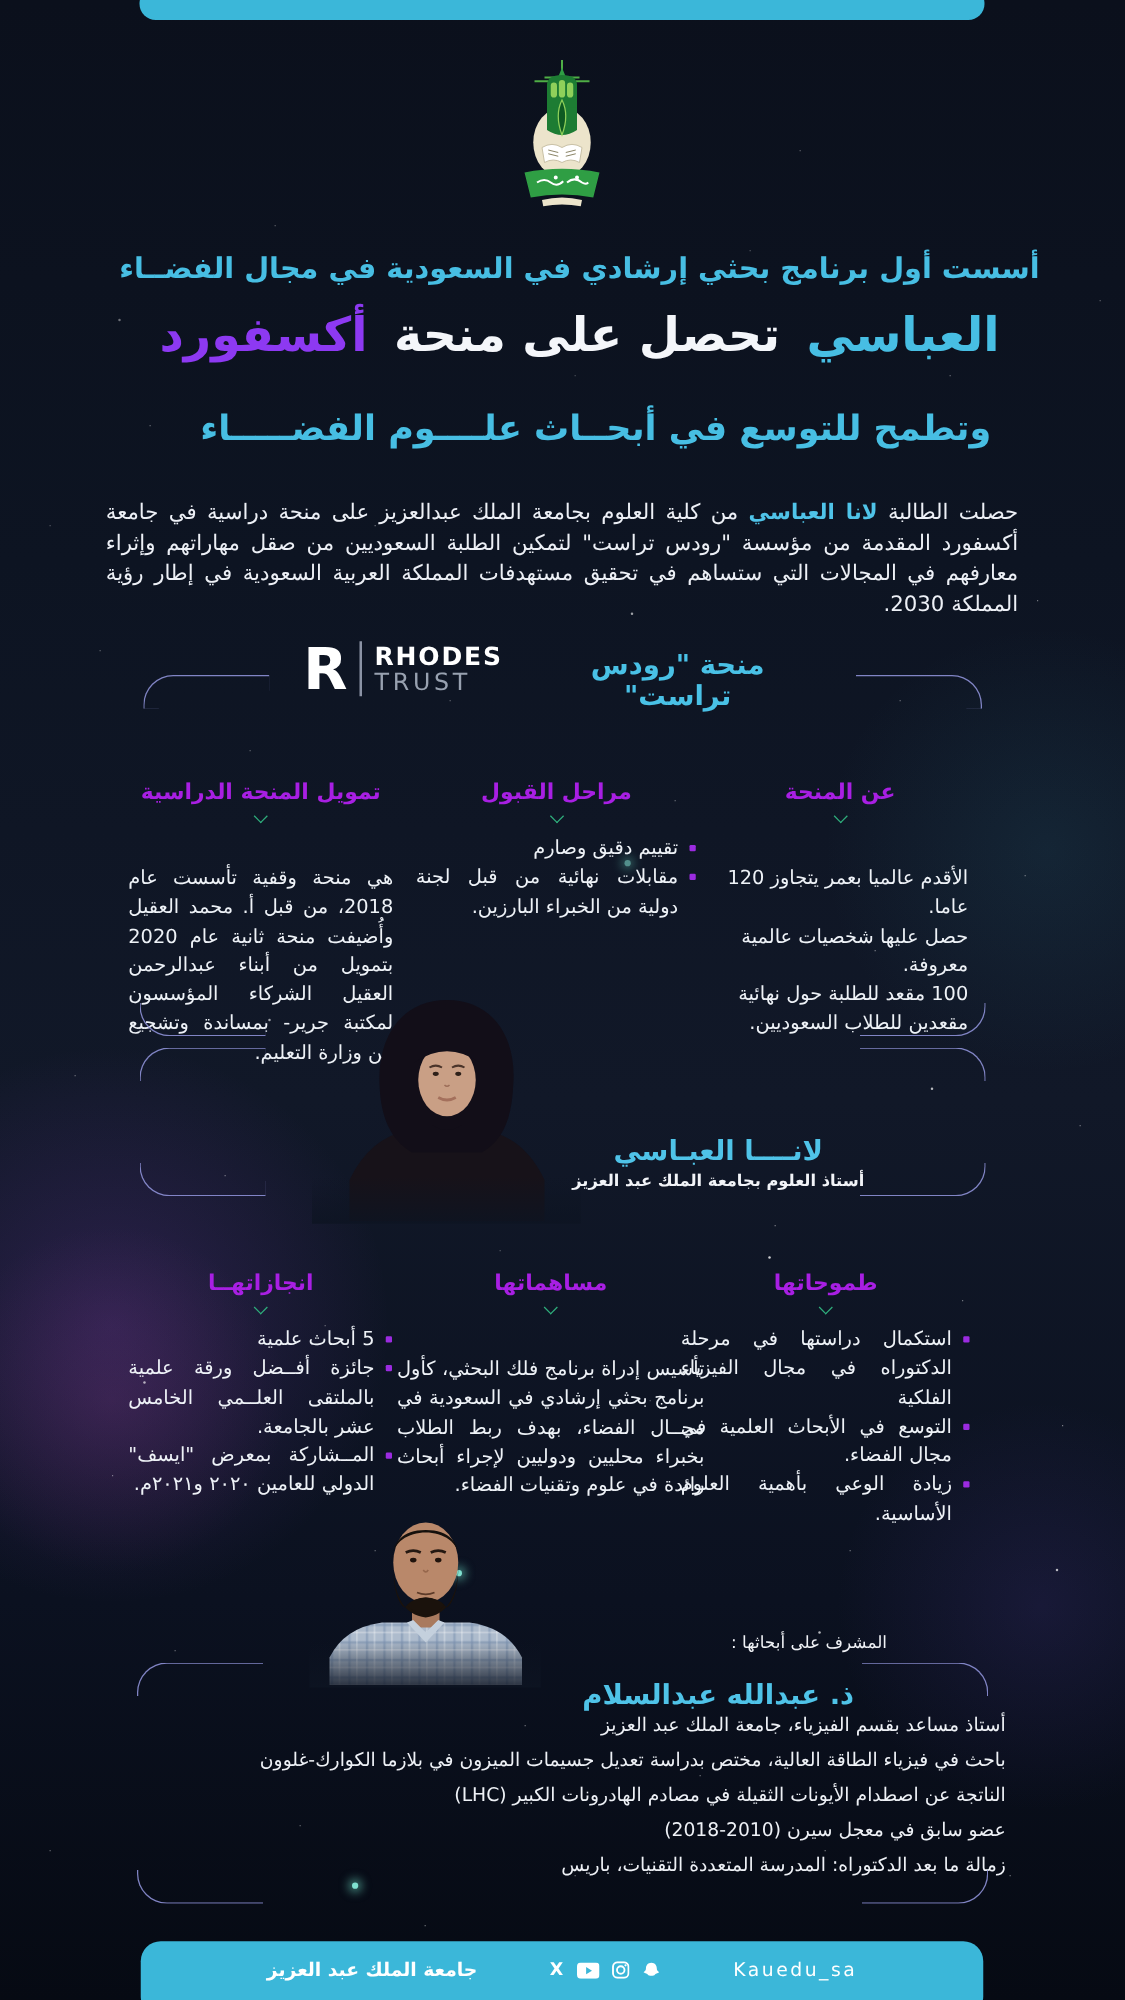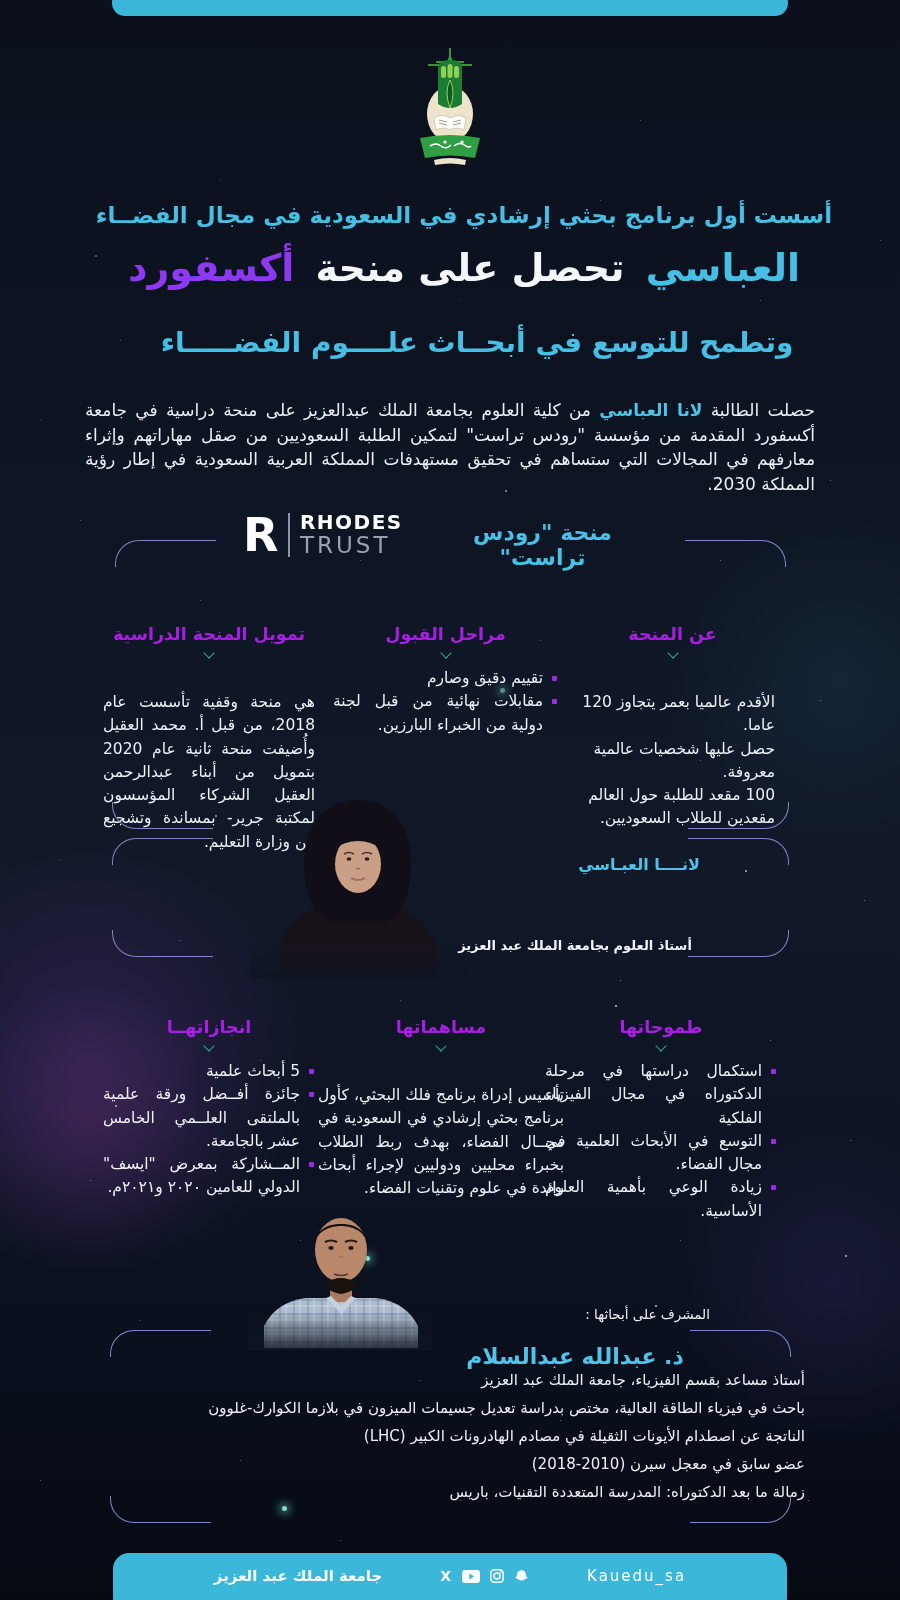--- a/index.html
+++ b/index.html
@@ -59,36 +59,36 @@
   .br.tr{border-top-width:1.6px;border-right-width:1.6px;border-top-right-radius:24px;}
   .br.bl{border-bottom-width:1.6px;border-left-width:1.6px;border-bottom-left-radius:24px;}
   .br.brr{border-bottom-width:1.6px;border-right-width:1.6px;border-bottom-right-radius:24px;}
 
   
   .rh-title{position:absolute;left:430px;top:520px;width:225px;text-align:center;font-size:22px;font-weight:800;color:#49c1e6;}
   .rh-logo{position:absolute;left:243px;top:506px;height:58px;display:flex;align-items:center;gap:10px;direction:ltr;}
   .rh-r{font-size:46px;font-weight:800;color:#fff;line-height:1;font-family:"DejaVu Sans","Liberation Sans",sans-serif;}
   .rh-sep{width:1.5px;height:44px;background:#8b93a5;}
   .rh-rhodes{font-size:20px;font-weight:700;color:#fff;letter-spacing:1.5px;line-height:1.1;}
-  .rh-trust{font-size:23px;font-weight:400;color:#98a1b0;letter-spacing:3px;line-height:1.1;}
+  .rh-trust{font-size:19px;font-weight:400;color:#98a1b0;letter-spacing:3px;line-height:1.1;}
 
   
   .col{position:absolute;}
   .colhead{font-size:17.5px;font-weight:700;color:#a81fe3;text-align:center;margin-top:32px;}
   .chev{display:block;margin:5px auto 10px auto;width:7px;height:7px;border-right:1.6px solid #2fae7c;border-bottom:1.6px solid #2fae7c;transform:rotate(45deg);}
   .colbody{font-size:15.5px;line-height:1.5;color:#eef2f7;margin-top:34px;}
   .colbody.just{text-align:justify;} .colbody.rt{text-align:right;}
   ul.blist{list-style:none;margin:0;padding:0;}
   ul.blist li{position:relative;padding-right:15px;text-align:justify;}
   ul.blist li::before{content:"";position:absolute;right:1px;top:9px;width:5px;height:5px;background:#9b2be0;border-radius:1px;}
 
   
   .photo{position:absolute;}
   .photo .fade{position:absolute;left:0;bottom:-2px;width:100%;height:38px;background:linear-gradient(180deg,rgba(13,20,34,0),rgba(13,20,34,.85));}
-  .lana-name{position:absolute;left:450px;top:855px;width:250px;text-align:right;font-size:16px;font-weight:800;color:#4fc3e8;}
+  .lana-name{position:absolute;left:450px;top:909px;width:250px;text-align:center;font-size:22px;font-weight:800;color:#4fc3e8;}
   .lana-sub{position:absolute;left:440px;top:938px;width:270px;text-align:center;font-size:13px;font-weight:700;color:#f2f4f8;}
   .sup-label{position:absolute;left:430px;top:1306px;width:280px;text-align:right;font-size:13.5px;color:#f0f2f6;}
   .sup-name{position:absolute;left:415px;top:1330px;width:320px;text-align:center;font-size:22px;font-weight:800;color:#4fc3e8;margin-top:14px;}
   .sup-desc{position:absolute;left:95px;top:1366px;width:710px;text-align:right;font-size:15px;line-height:28px;color:#eef1f6;}
 </style>
 </head>
 <body>
 
 <div class="poster">
   <div class="neb neb1"></div>
@@ -159,21 +159,21 @@
       <div class="rh-trust">TRUST</div>
     </div>
   </div>
 
   <div class="col" style="left:570px;top:592px;width:205px;">
     <div class="colhead">عن المنحة</div>
     <span class="chev"></span>
     <div class="colbody rt">
       <div>الأقدم عالميا بعمر يتجاوز 120 عاما.</div>
       <div>حصل عليها شخصيات عالمية معروفة.</div>
-      <div>100 مقعد للطلبة حول العالم</div>
+      <div>100 مقعد للطلبة حول نهائية</div>
       <div>مقعدين للطلاب السعوديين.</div>
     </div>
   </div>
   <div class="col" style="left:333px;top:592px;width:225px;">
     <div class="colhead">مراحل القبول</div>
     <span class="chev"></span>
     <ul class="blist colbody">
       <li>تقييم دقيق وصارم</li>
       <li>مقابلات نهائية من قبل لجنة دولية من الخبراء البارزين.</li>
     </ul>

